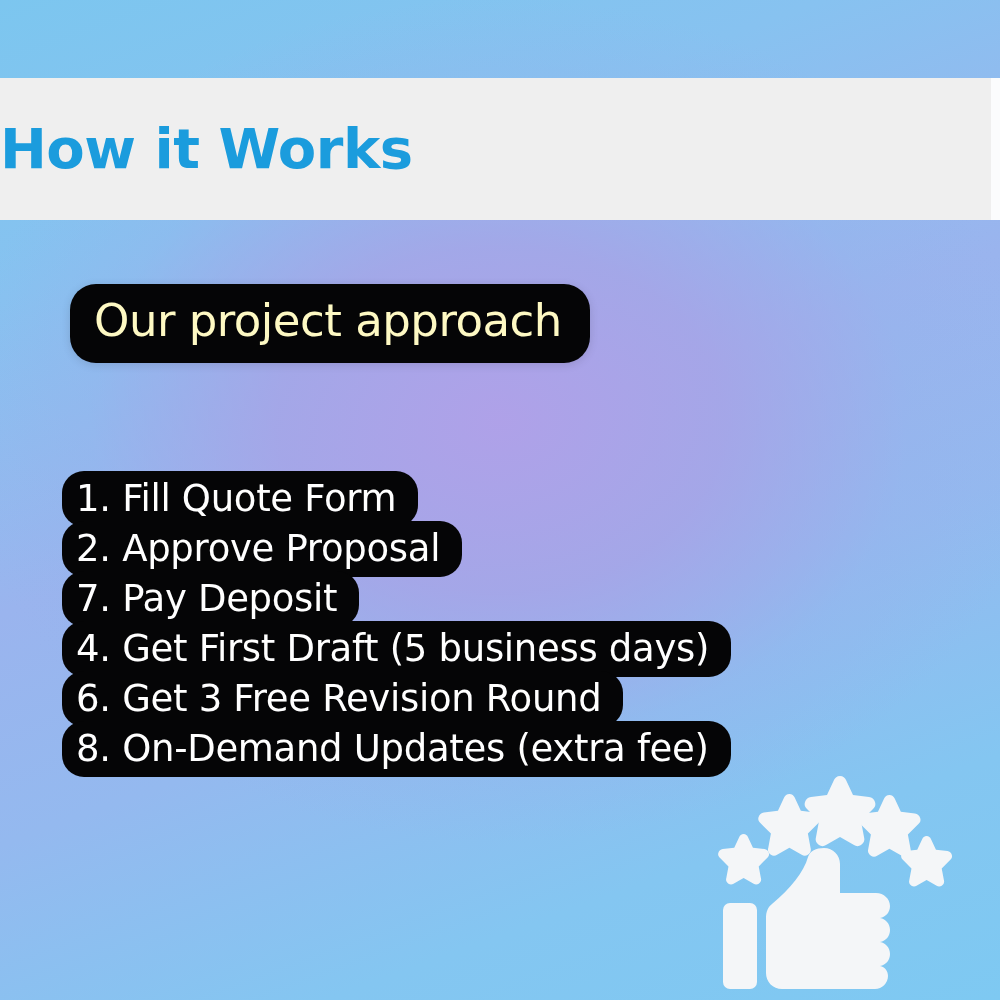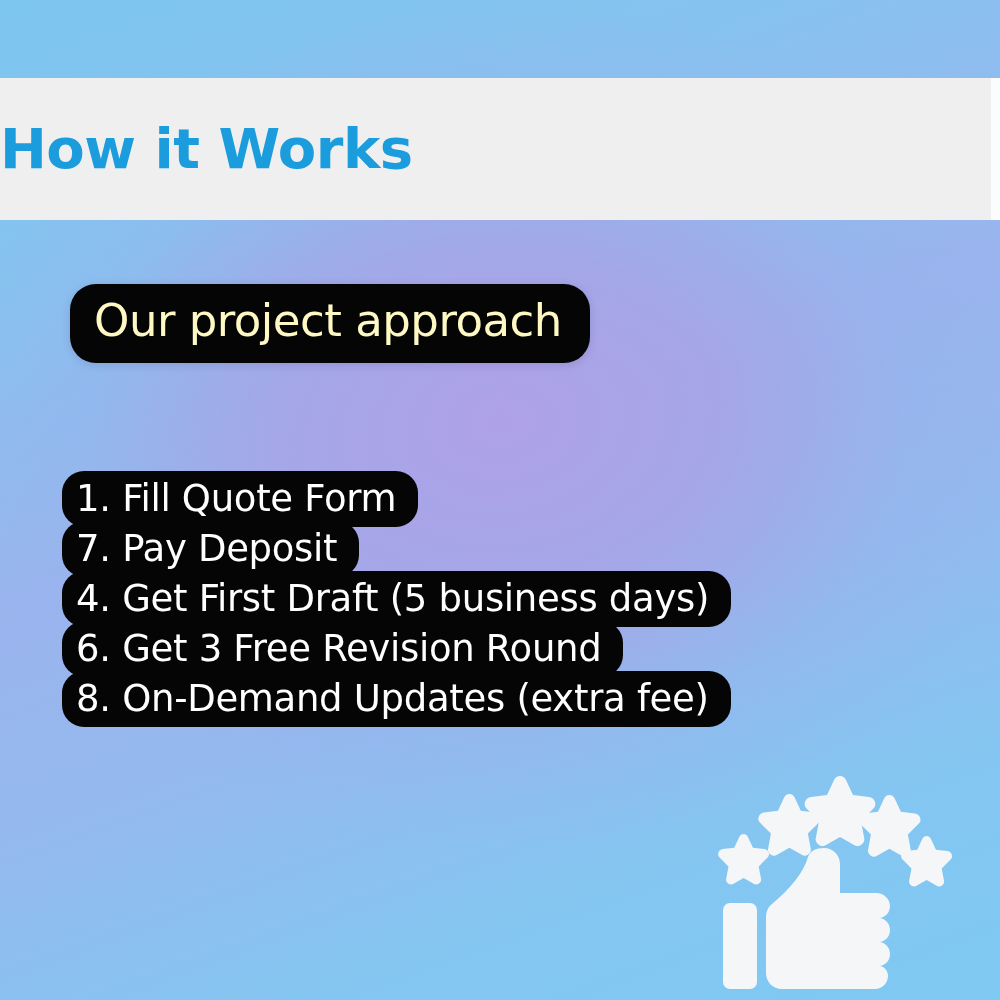--- a/index.html
+++ b/index.html
@@ -121,20 +121,21 @@
   <div id="header-band">
     <div id="page-title">How it Works</div>
   </div>
 
   <div id="approach-pill">
     <div id="approach-pill-label">Our project approach</div>
   </div>
 
   <ul id="steps-list">
     <li class="step-row"><span class="step-text">1. Fill Quote Form</span></li>
+    <li class="step-row"><span class="step-text">2. Approve Proposal</span></li>
     <li class="step-row"><span class="step-text">7. Pay Deposit</span></li>
     <li class="step-row"><span class="step-text">4. Get First Draft (5 business days)</span></li>
     <li class="step-row"><span class="step-text">6. Get 3 Free Revision Round</span></li>
     <li class="step-row"><span class="step-text">8. On-Demand Updates (extra fee)</span></li>
   </ul>
 
   <div id="rating-graphic">
     <svg viewBox="0 0 268 228" xmlns="http://www.w3.org/2000/svg">
 
       <g>

